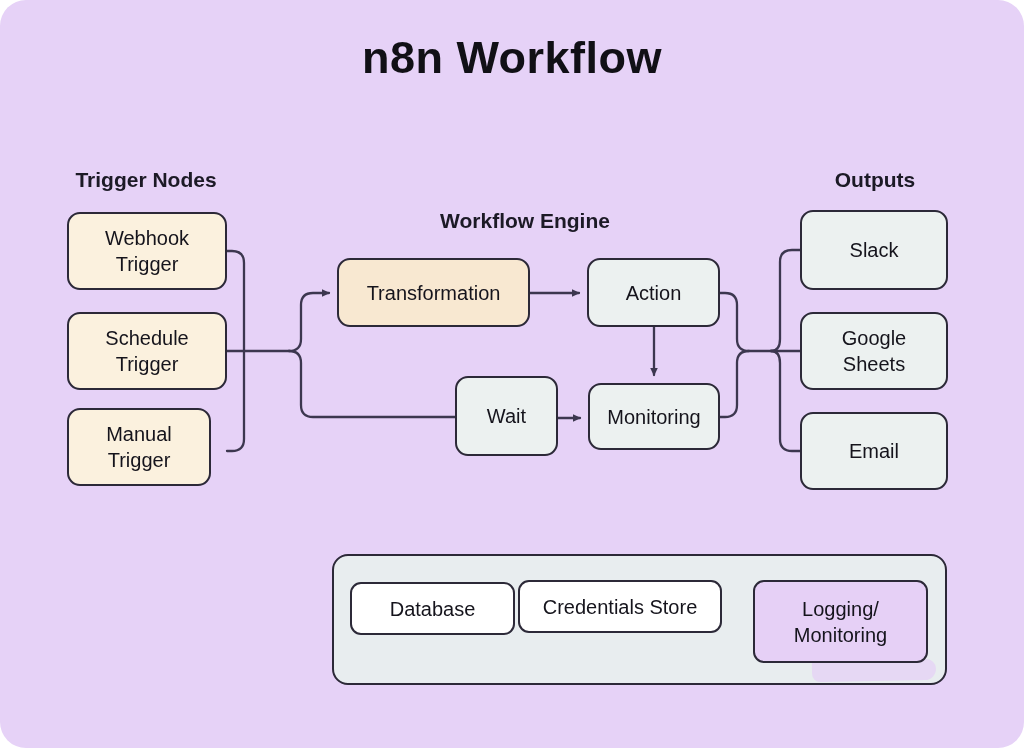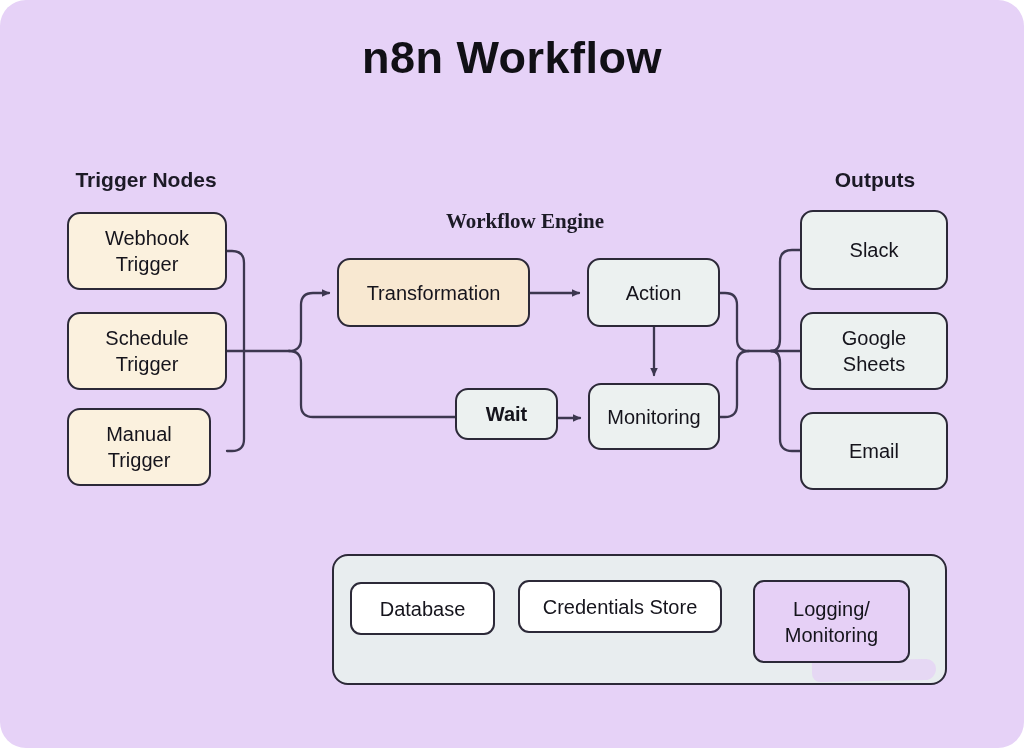--- a/index.html
+++ b/index.html
@@ -11,21 +11,21 @@
   .title{
     position:absolute; left:0; top:32px; width:1024px;
     text-align:center; font-size:45px; font-weight:700; color:#111016;
     letter-spacing:0.5px;
   }
   .section-label{
     position:absolute; font-size:21px; font-weight:600; color:#1c1a26;
     text-align:center; white-space:nowrap;
   }
   #lbl-triggers{left:46px;  top:168px; width:200px;}
-  #lbl-engine  {left:415px; top:209px; width:220px;font-family:Liberation Serif, serif;}
+  #lbl-engine  {left:415px; top:209px; width:220px;}
   #lbl-outputs {left:775px; top:168px; width:200px;}
 
   .node{
     position:absolute; z-index:2;
     display:flex; align-items:center; justify-content:center;
     text-align:center; white-space:pre-line;
     border:2.4px solid #2c2938; border-radius:13px;
     font-size:20px; font-weight:500; color:#15141c; line-height:1.3;
     box-sizing:border-box;
   }
@@ -33,35 +33,35 @@
   .cream2{background:#f8e8d1;}
   .gray{background:#ecf1f0;}
   .whitefill{background:#ffffff; border-radius:11px;}
   .lav{background:#e6d0f6; border-radius:11px;}
 
   #webhook  {left:67px;  top:212px; width:160px; height:78px;text-align:center;}
   #schedule {left:67px;  top:312px; width:160px; height:78px;}
   #manual   {left:67px;  top:408px; width:144px; height:78px;}
   #transformation{left:337px; top:258px; width:193px; height:69px;}
   #action   {left:587px; top:258px; width:133px; height:69px;}
-  #wait     {left:455px; top:388px; width:103px; height:52px;font-weight:bold;}
+  #wait     {left:455px; top:376px; width:103px; height:80px;}
   #integration{left:588px; top:383px; width:132px; height:67px;}
   #slack    {left:800px; top:210px; width:148px; height:80px;}
   #gsheets  {left:800px; top:312px; width:148px; height:78px;}
   #email    {left:800px; top:412px; width:148px; height:78px;}
 
   .container-box{
     position:absolute; z-index:1;
     left:332px; top:554px; width:615px; height:131px;
     background:#e8edef; border:2.4px solid #2c2938; border-radius:16px;
     box-sizing:border-box;
   }
-  #database   {left:350px; top:582px; width:145px; height:53px;}
+  #database   {left:350px; top:582px; width:165px; height:53px;}
   #credentials{left:518px; top:580px; width:204px; height:53px;}
-  #logging    {left:753px; top:580px; width:157px; height:83px;}
+  #logging    {left:753px; top:580px; width:175px; height:83px;}
 
   .smudge{
     position:absolute; z-index:1; left:812px; top:660px; width:124px; height:21px;
     background:#e5d3f5; opacity:0.85;
     border-radius:4px 12px 14px 10px;
     transform:rotate(-1deg);
   }
   .edges{position:absolute; left:0; top:0; z-index:1; pointer-events:none;}
 </style>
 </head>

